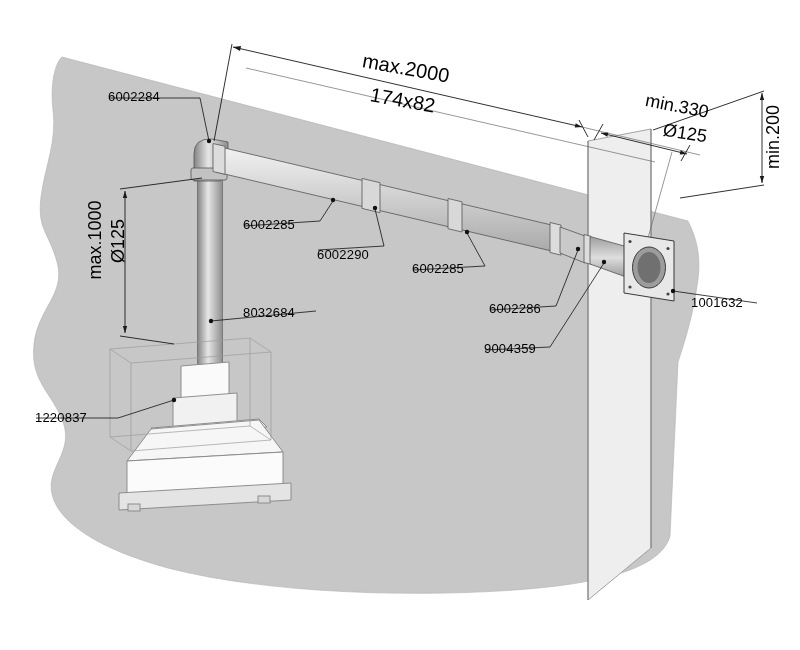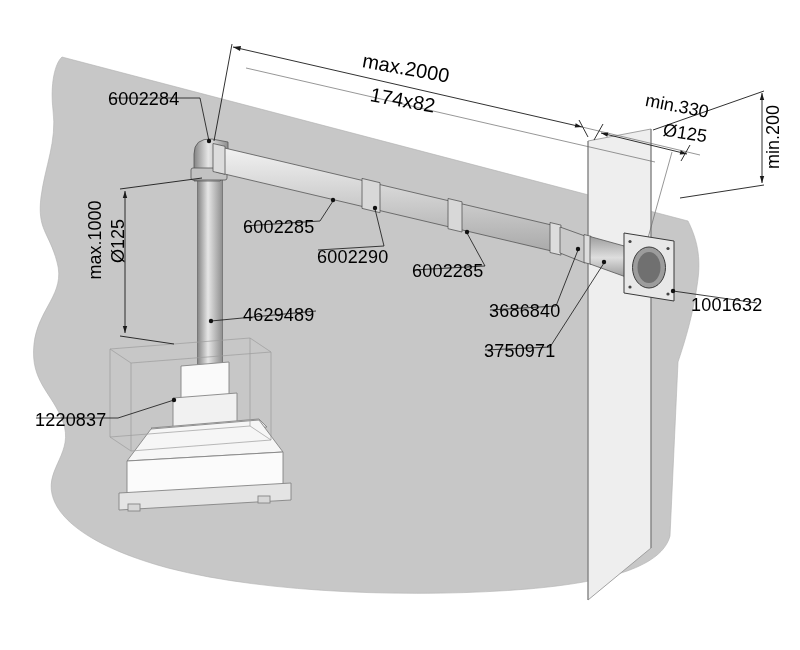--- a/index.html
+++ b/index.html
@@ -2,21 +2,21 @@
 <html><head>
 <meta charset="utf-8">
 <style>
   html,body{margin:0;padding:0;background:#fff;}
   .canvas{
     position:relative;width:800px;height:650px;background:#ffffff;overflow:hidden;
     font-family:"Liberation Sans",sans-serif;color:#000;
   }
   .canvas svg{position:absolute;left:0;top:0;}
   .lbl{position:absolute;white-space:nowrap;z-index:2;line-height:1;}
-  .part{font-size:18px;letter-spacing:.2px;}
+  .part{font-size:13px;letter-spacing:.2px;}
   .dim{font-size:20px;}
   .dim-sm{font-size:18px;}
   .rot{transform:rotate(-90deg);transform-origin:center center;}
 </style>
 </head>
 <body>
 
 <div class="canvas">
 
   <svg width="800" height="650" viewBox="0 0 800 650">
@@ -164,19 +164,19 @@
   <div class="lbl dim-sm lbl" style="position:absolute;left:645px;top:97px;font-size:18px;transform:rotate(11deg);">min.330</div>
   <div class="lbl dim-sm" style="left:663px;top:124px;transform:rotate(9deg);">Ø125</div>
   <div class="lbl dim-sm rot" style="left:741px;top:128px;">min.200</div>
   <div class="lbl dim-sm rot" style="left:55px;top:231px;">max.1000</div>
   <div class="lbl dim-sm rot" style="left:96px;top:232px;">Ø125</div>
 
   <div class="lbl part" style="left:108px;top:90px;">6002284</div>
   <div class="lbl part" style="left:243px;top:218px;">6002285</div>
   <div class="lbl part" style="left:317px;top:248px;">6002290</div>
   <div class="lbl part" style="left:412px;top:262px;">6002285</div>
-  <div class="lbl part" style="left:489px;top:302px;">3686840</div>
-  <div class="lbl part" style="left:484px;top:342px;">3750971</div>
-  <div class="lbl part" style="left:243px;top:306px;">4629489</div>
+  <div class="lbl part" style="left:489px;top:302px;">6002286</div>
+  <div class="lbl part" style="left:484px;top:342px;">9004359</div>
+  <div class="lbl part" style="left:243px;top:306px;">8032684</div>
   <div class="lbl part" style="left:691px;top:296px;">1001632</div>
   <div class="lbl part" style="left:35px;top:411px;">1220837</div>
 
 </div>
 
 </body></html>

